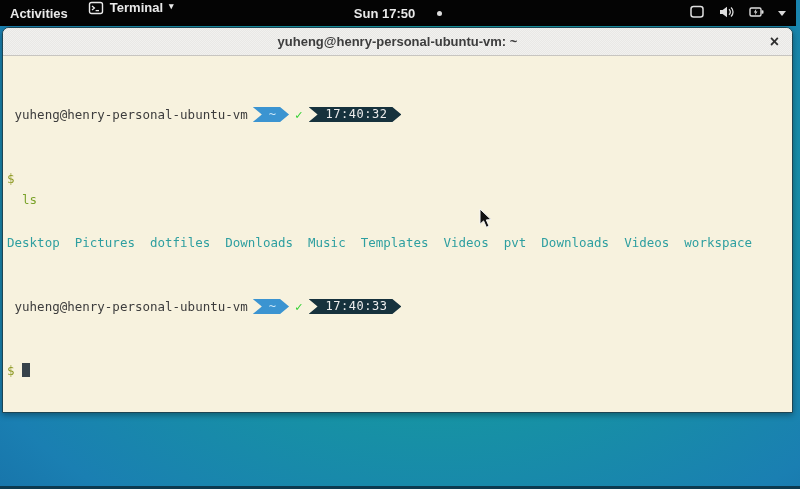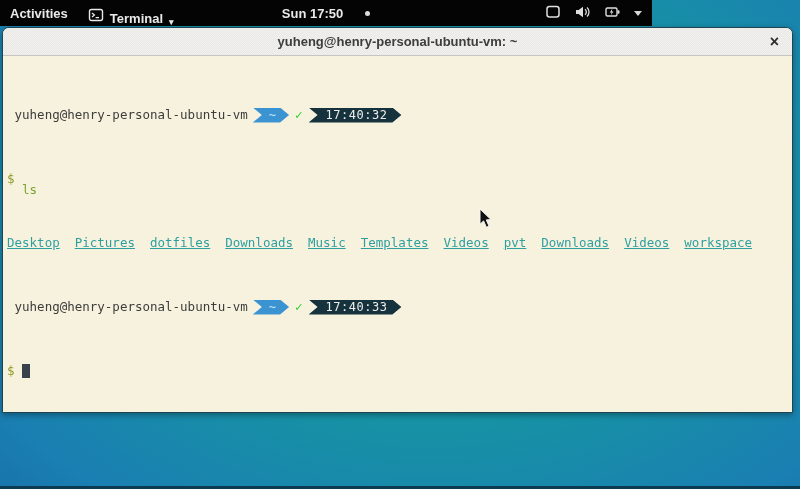--- a/index.html
+++ b/index.html
@@ -13,27 +13,27 @@
       radial-gradient(ellipse 95% 110% at 54% 42%,
         #18aaa2 0%, #159a9e 28%, #1a7fb2 68%, #1567a0 92%, #125a8e 100%);
   }
   .desktop::after {
     content:""; position:absolute; left:0; right:0; bottom:0; height:3px;
     background:#0c3a50;
   }
 
   
   .top-bar {
-    position:absolute; left:0; top:0; width:652px; height:26px;
+    position:absolute; left:0; top:0; width:796px; height:26px;
     background:#040404; color:#e9e9e9;
     display:flex; align-items:center;
     font-size:13px; font-weight:700;
   }
   .activities { padding:0 12px 0 10px; height:100%; display:flex; align-items:center; cursor:default; }
-  .app-menu { display:flex; align-items:flex-end; gap:6px; padding:0 8px; height:100%; }
+  .app-menu { display:flex; align-items:flex-start; gap:6px; padding:0 8px; height:100%; }
   .app-menu .caret { font-size:9px; position:relative; top:1px; }
   .clock-wrap {
     position:absolute; left:0; right:0; top:0; height:26px;
     display:flex; align-items:center; justify-content:center; gap:22px;
     pointer-events:none;
   }
   .notif-dot { width:5px; height:5px; border-radius:50%; background:#dcdcdc; }
   .status-area {
     margin-left:auto; display:flex; align-items:center; gap:13px;
     padding-right:10px; height:100%;
@@ -69,40 +69,40 @@
     cursor:default;
   }
 
   
   .term {
     position:relative; height:357px; background-color:#f7f2de;
     font-family:"DejaVu Sans Mono", monospace;
     font-size:12.5px; line-height:16px; color:#3d3d3d;
     padding:3px 4px; white-space:pre; cursor:text;
   }
-  .term-line { height:16px; display:flex; align-items:center; }
+  .term-line { height:16px; display:flex; align-items:flex-start; }
 
   .pl-seg {
     display:inline-block; height:15px; line-height:15px;
     font-size:12px; vertical-align:middle;
   }
   .seg-path {
     background:#3b94d1; color:#c9e6f8;
     padding:0 13px 0 16px; margin-left:5px;
     clip-path:polygon(0 0, calc(100% - 9px) 0, 100% 50%, calc(100% - 9px) 100%, 0 100%, 9px 50%);
   }
   .seg-check { color:#2fd12f; font-weight:700; margin:0 4px 0 6px; }
   .seg-time {
     background:#16323d; color:#ededed;
     padding:0 14px 0 17px; margin-left:2px; letter-spacing:.5px;
     clip-path:polygon(0 0, calc(100% - 9px) 0, 100% 50%, calc(100% - 9px) 100%, 0 100%, 9px 50%);
   }
   .dollar { color:#8f9a25; }
   .cmd { color:#7ba32b; margin-left:1ch;margin-top:21px; }
-  .dir { color:#2e9fa0; margin-right:2ch;text-decoration:underline; }
+  .dir { color:#2e9fa0; margin-right:2ch; }
   .cursor-block {
     display:inline-block; width:8px; height:14px; background:#37424a;
     margin-left:1ch; vertical-align:middle;
   }
 
   
   .mouse { position:absolute; left:479px; top:208px; width:14px; height:21px; pointer-events:none; }
 </style>
 </head>
 <body>

